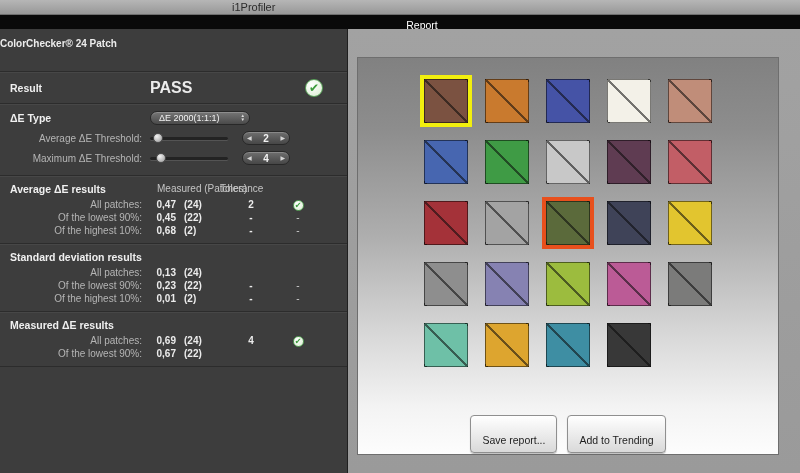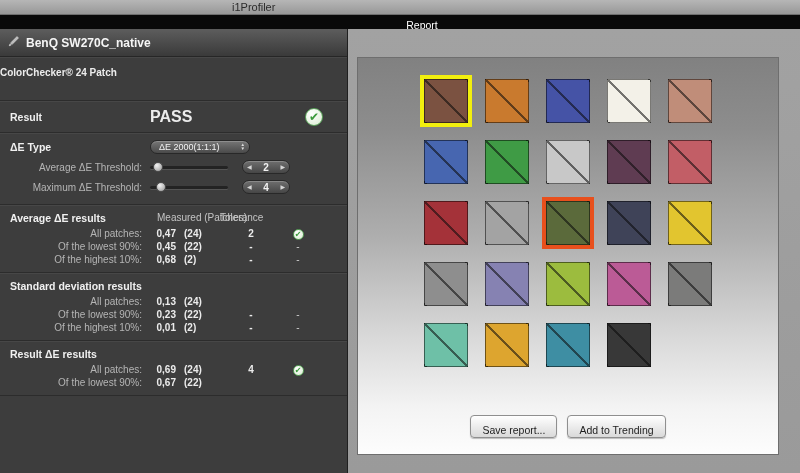--- a/index.html
+++ b/index.html
@@ -78,48 +78,39 @@
 
   
   .right { flex:1; background:linear-gradient(#a2a2a2,#9a9a9a); }
   .report-panel { margin:28px 21px 18px 9px; height:398px; border:1px solid #6e6e6e;
     background:linear-gradient(180deg,#818181 0%,#8d8d8d 18%,#aeaeae 45%,#d8d8d8 70%,#f3f3f3 88%,#fdfdfd 100%);
     display:flex; flex-direction:column; }
   .patch-grid { display:grid; grid-template-columns:repeat(5,44px); gap:17px;
     justify-content:center; margin-top:21px; }
   .patch { width:44px; height:44px; border:1px solid rgba(0,0,0,.5); }
   .btn-row { display:flex; justify-content:center; gap:10px; margin-top:48px; }
-  .mac-button { height:23px; padding:8px 11px; font-size:10.5px; color:#1d1d1d;
+  .mac-button { height:23px; padding:18px 11px; font-size:10.5px; color:#1d1d1d;
     border:1px solid #8f8f8f; border-radius:4px; background:linear-gradient(#ffffff,#d9d9d9);
     box-shadow:0 1px 1px rgba(0,0,0,.25); font-family:inherit; cursor:default; }
 </style>
 </head>
 <body>
 
 <div class="titlebar">
   <span class="app-title">i1Profiler</span>
 </div>
 
 <div class="reportbar">
   <span>Report</span>
 </div>
 
 <div class="main">
 
   <div class="left">
 
-    <div class="lp-header">
-      <span>
-        <svg width="12" height="12" viewBox="0 0 12 12">
-          <path d="M1 11 L3 7 L9 1 L11 3 L5 9 Z" fill="#bdbdbd" stroke="#7c7c7c" stroke-width="0.8"></path>
-          <path d="M1 11 L3 10.2 L1.8 9 Z" fill="#e8e8e8"></path>
-        </svg>
-      </span>
-      <span>BenQ SW270C_native</span>
-    </div>
 
     <div class="lp-section sec-dataset">
       <div class="lp-row">
         <span class="lp-value">ColorChecker® 24 Patch</span>
       </div>
     </div>
 
     <div class="lp-section sec-result">
       <span class="sec-title">Result</span>
       <span class="lp-value">PASS</span>
@@ -216,21 +207,21 @@
             <span class="r-meas">0,01</span>
             <span class="r-cnt">(2)</span>
             <span class="r-tol">-</span>
             <span class="r-status"><span class="dash">-</span></span>
           </div>
         </div>
     </div>
 
     <div class="lp-section results-section">
       <div class="sec-head">
-        <span class="sec-title">Result ΔE results</span>
+        <span class="sec-title">Measured ΔE results</span>
       </div>
       <div class="rows">
           <div class="lp-row r-row">
             <span class="lp-label">All patches:</span>
             <span class="r-meas">0,69</span>
             <span class="r-cnt">(24)</span>
             <span class="r-tol">4</span>
             <span class="r-status"><span class="chk sm">✔</span></span>
           </div>
           <div class="lp-row r-row">

